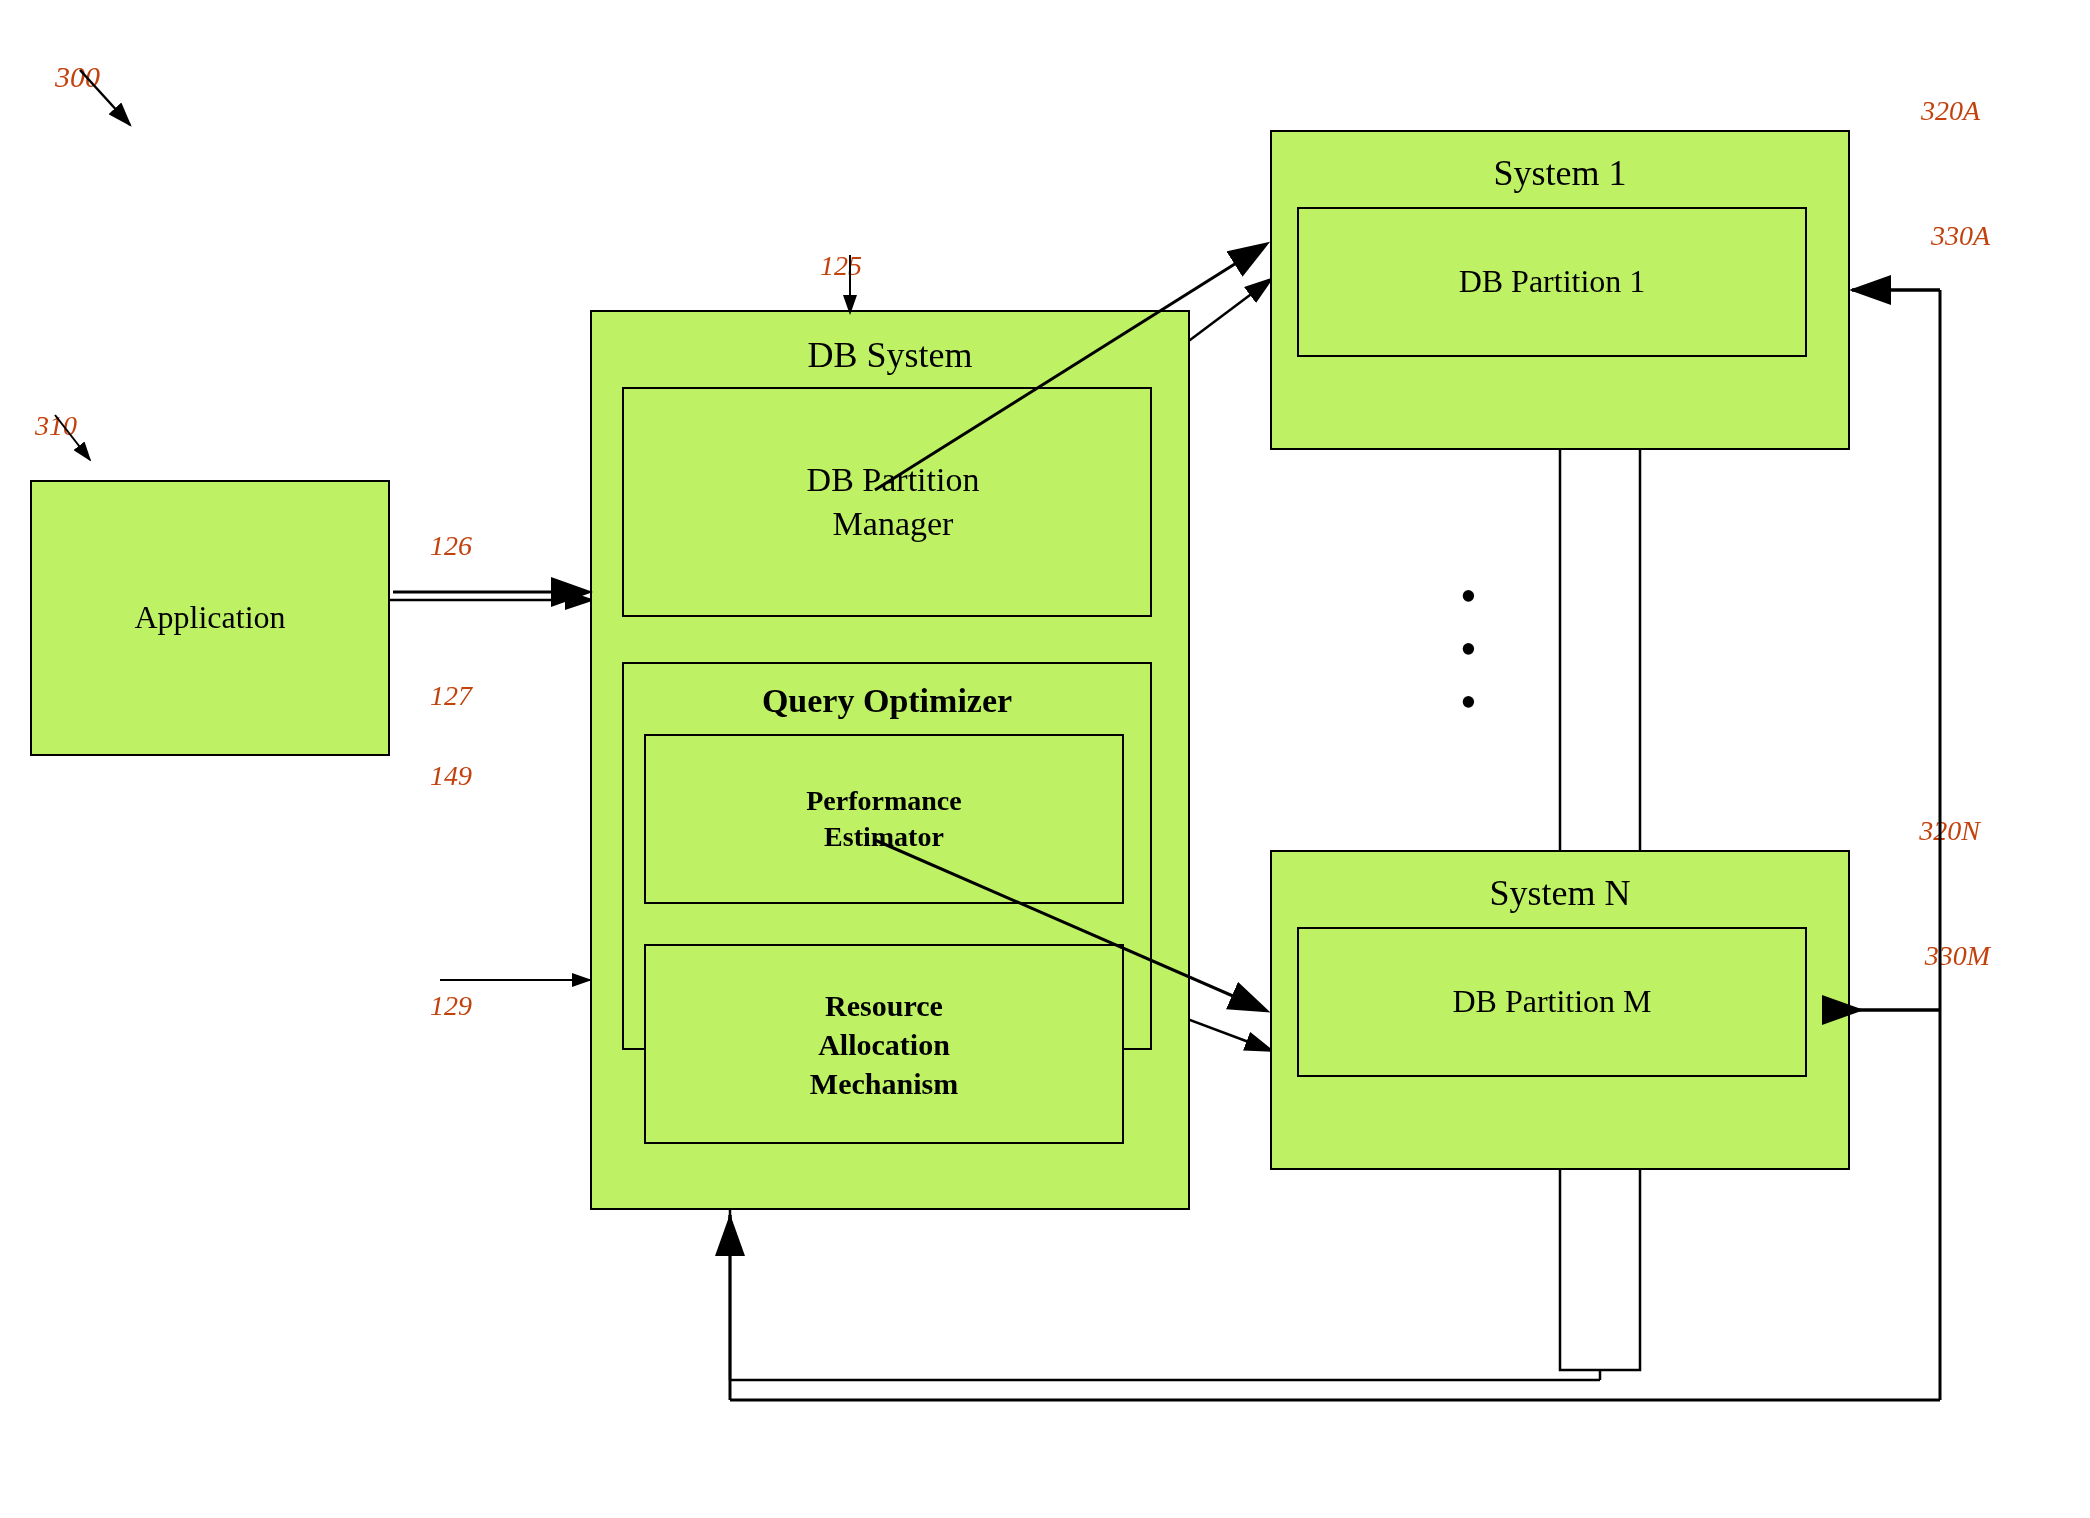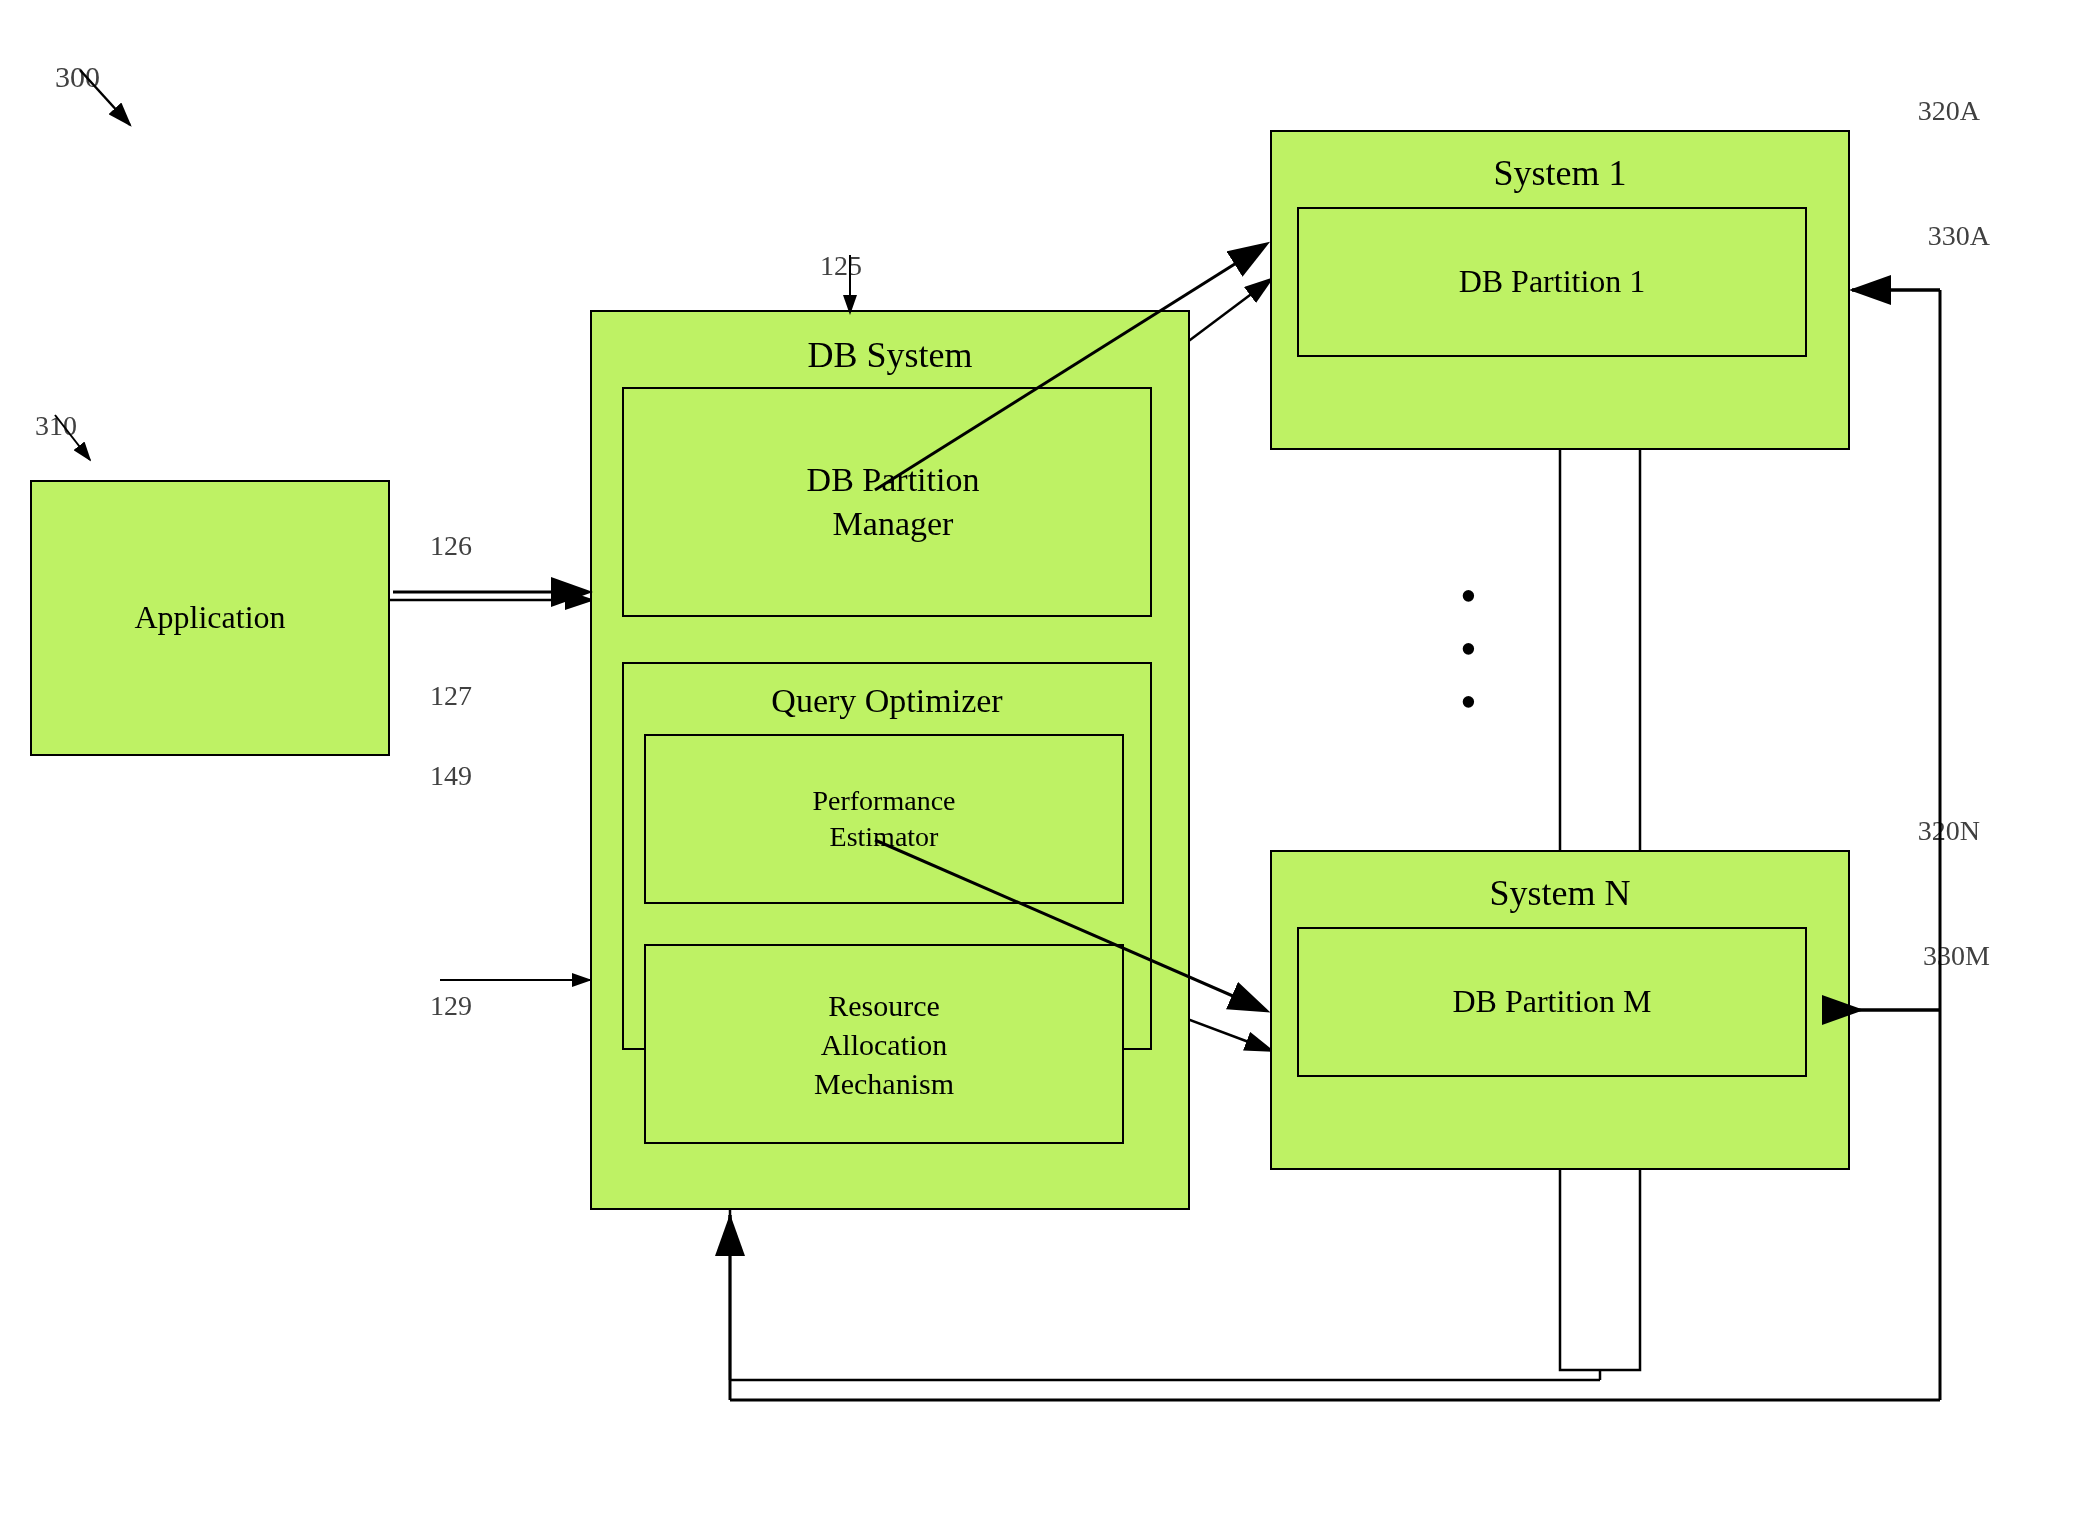--- a/index.html
+++ b/index.html
@@ -30,21 +30,22 @@
     }
 
     .box-label {
       font-size: 32px;
       line-height: 1.3;
     }
 
     .label {
       position: absolute;
       font-size: 28px;
-      color: #404040;
+      color: #c2410c;
+      font-style: italic;
     }
 
     
     .svg-overlay {
       position: absolute;
       top: 0; left: 0;
       width: 2090px;
       height: 1518px;
       pointer-events: none;
     }
@@ -119,21 +120,21 @@
   </svg>
 
   <div class="box" style="top: 310px; left: 590px; width: 600px; height: 900px;">
 
     <span class="box-label" style="position:absolute; top: 20px; left: 50%; transform: translateX(-50%); font-size: 36px; white-space: nowrap;">DB System</span>
 
     <div class="box" style="position:absolute; top: 75px; left: 30px; width: 530px; height: 230px; padding-left: 12px;">
       <span class="box-label" style="font-size: 34px;">DB Partition<br>Manager</span>
     </div>
 
-    <div class="box" style="position:absolute; top: 350px; left: 30px; width: 530px; height: 388px;">
+    <div class="box" style="position:absolute; top: 350px; left: 30px; width: 530px; height: 388px; font-weight: bold;">
       <span class="box-label" style="position:absolute; top: 15px; left: 50%; transform: translateX(-50%); font-size: 34px; white-space: nowrap;">Query Optimizer</span>
 
       <div class="box" style="position:absolute; top: 70px; left: 20px; width: 480px; height: 170px;">
         <span class="box-label" style="font-size: 28px;">Performance<br>Estimator</span>
       </div>
 
       <div class="box" style="position:absolute; top: 280px; left: 20px; width: 480px; height: 200px;">
         <span class="box-label" style="font-size: 30px;">Resource<br>Allocation<br>Mechanism</span>
       </div>
     </div>

